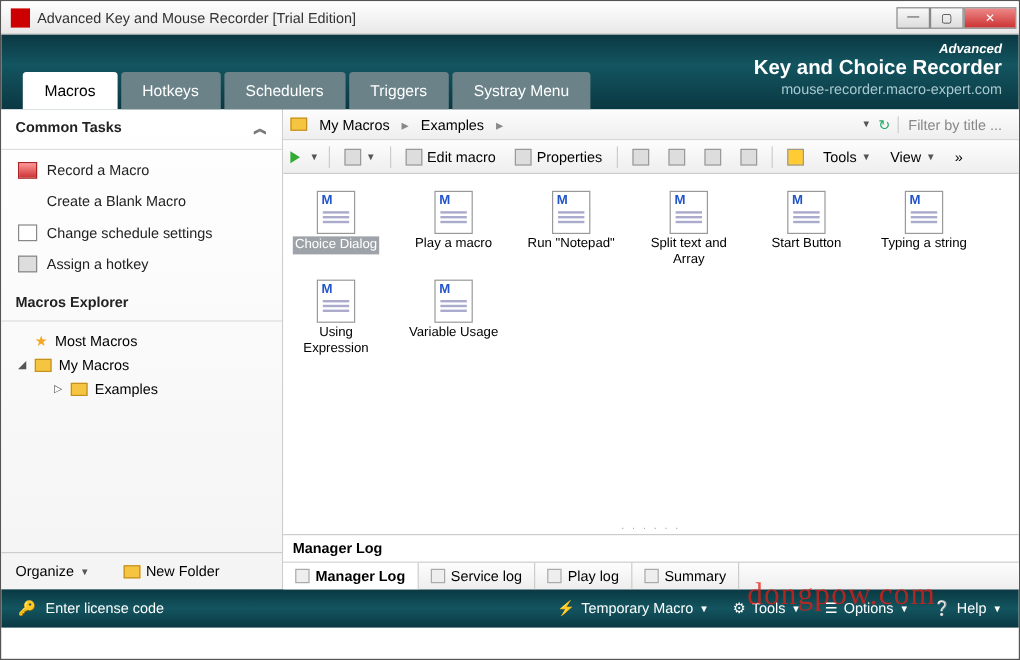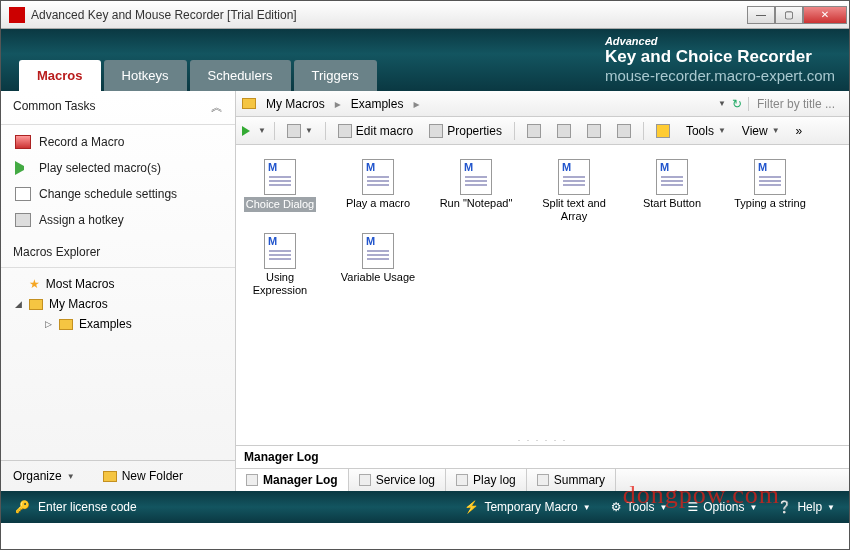--- a/index.html
+++ b/index.html
@@ -6,28 +6,28 @@
 body{width:850px;height:550px;overflow:hidden;background:#fff;border:1px solid #555}
 .titlebar{height:28px;background:linear-gradient(#fff,#e8e8e8);display:flex;align-items:center;padding:0 2px;border-bottom:1px solid #aaa}
 .titlebar .app-icon{width:16px;height:16px;background:#c00;margin:0 6px;display:inline-block}
 .titlebar .title{flex:1;color:#333}
 .win-btns{display:flex;gap:0}
 .win-btn{width:28px;height:18px;border:1px solid #888;background:linear-gradient(#f8f8f8,#ddd);display:flex;align-items:center;justify-content:center;font-size:10px;color:#333}
 .win-btn.close{background:linear-gradient(#e88,#c33);color:#fff;width:44px}
 .ribbon{height:62px;background:linear-gradient(#0a3842,#135560 40%,#0a3842);display:flex;align-items:flex-end;padding:0 18px;position:relative}
 .tabs{display:flex;gap:3px}
 .tab{padding:8px 18px;background:#6a8288;color:#fff;border-radius:3px 3px 0 0;cursor:pointer;font-size:13px}
-.tab.active{background:#fff;color:#b91c1c;font-weight:bold}
-.brand{position:absolute;right:14px;top:6px;color:#fff}
+.tab.active{background:#fff;color:#000000;font-weight:normal}
+.brand{position:absolute;right:14px;top:6px;text-align:right;color:#fff}
 .brand .b1{font-size:11px;font-style:italic;font-weight:bold}
 .brand .b2{font-size:17px;font-weight:bold}
-.brand .b3{font-size:15px;color:#a8c8cf}
+.brand .b3{font-size:12px;color:#a8c8cf}
 .mainrow{display:flex;height:400px}
 .sidebar{width:235px;border-right:1px solid #ccc;background:linear-gradient(#fff,#f4f4f4);display:flex;flex-direction:column}
-.side-hdr{padding:8px 12px;font-weight:normal;font-size:13px;color:#222;display:flex;justify-content:space-between;border-bottom:1px solid #ddd}
+.side-hdr{padding:8px 12px;font-weight:bold;font-size:13px;color:#222;display:flex;justify-content:space-between;border-bottom:1px solid #ddd}
 .side-hdr .chev{color:#777}
 .tasks{padding:4px 0}
 .task{display:flex;align-items:flex-start;gap:8px;padding:6px 14px;color:#222;cursor:pointer}
 .task .ticon{width:16px;height:14px;display:inline-block}
 .t-rec{background:linear-gradient(#f99,#c33);border:1px solid #a22}
 .t-play{width:0;height:0;border-left:9px solid #4a4;border-top:5px solid transparent;border-bottom:5px solid transparent}
 .t-key{background:#ddd;border:1px solid #888}
 .t-sch{background:#fff;border:1px solid #888;position:relative}
 .explorer{padding:6px 0;flex:1}
 .tree-item{display:flex;align-items:center;gap:6px;padding:3px 14px;cursor:pointer}
@@ -84,42 +84,43 @@
     <div class="win-btn close">✕</div>
   </div>
 </div>
 
 <div class="ribbon">
   <div class="tabs">
     <div class="tab active">Macros</div>
     <div class="tab">Hotkeys</div>
     <div class="tab">Schedulers</div>
     <div class="tab">Triggers</div>
+    <div class="tab">Systray Menu</div>
   </div>
   <div class="brand">
     <div class="b1">Advanced</div>
     <div class="b2">Key and Choice Recorder</div>
     <div class="b3">mouse-recorder.macro-expert.com</div>
   </div>
 </div>
 
 <div class="mainrow">
   <div class="sidebar">
     <div class="side-hdr">
       <span>Common Tasks</span>
       <span class="chev">︽</span>
     </div>
     <div class="tasks">
       <div class="task">
           <span class="ticon t-rec"></span>
           <span>Record a Macro</span>
         </div>
       <div class="task">
-          <span class="ticon t-play"></span>
-          <span>Play selected macro(s)</span>
+          <span class="ticon"></span>
+          <span>Create a Blank Macro</span>
         </div>
       <div class="task">
           <span class="ticon t-sch"></span>
           <span>Change schedule settings</span>
         </div>
       <div class="task">
           <span class="ticon t-key"></span>
           <span>Assign a hotkey</span>
         </div>
     </div>

